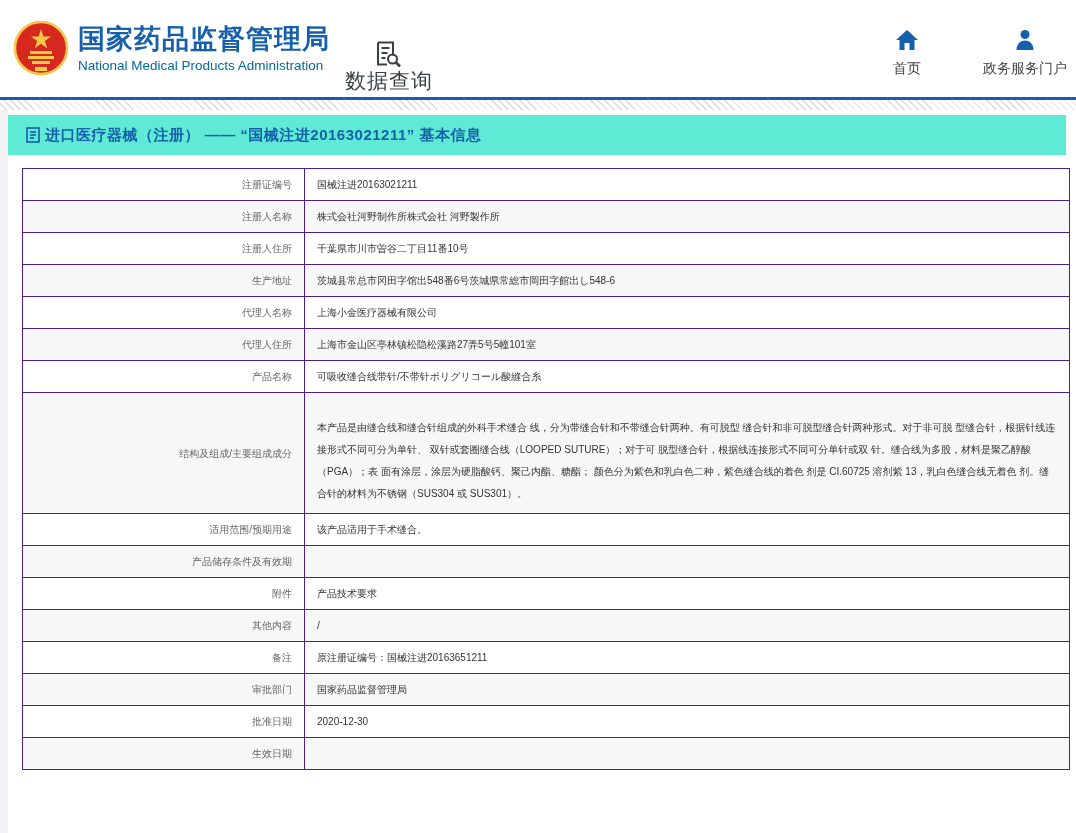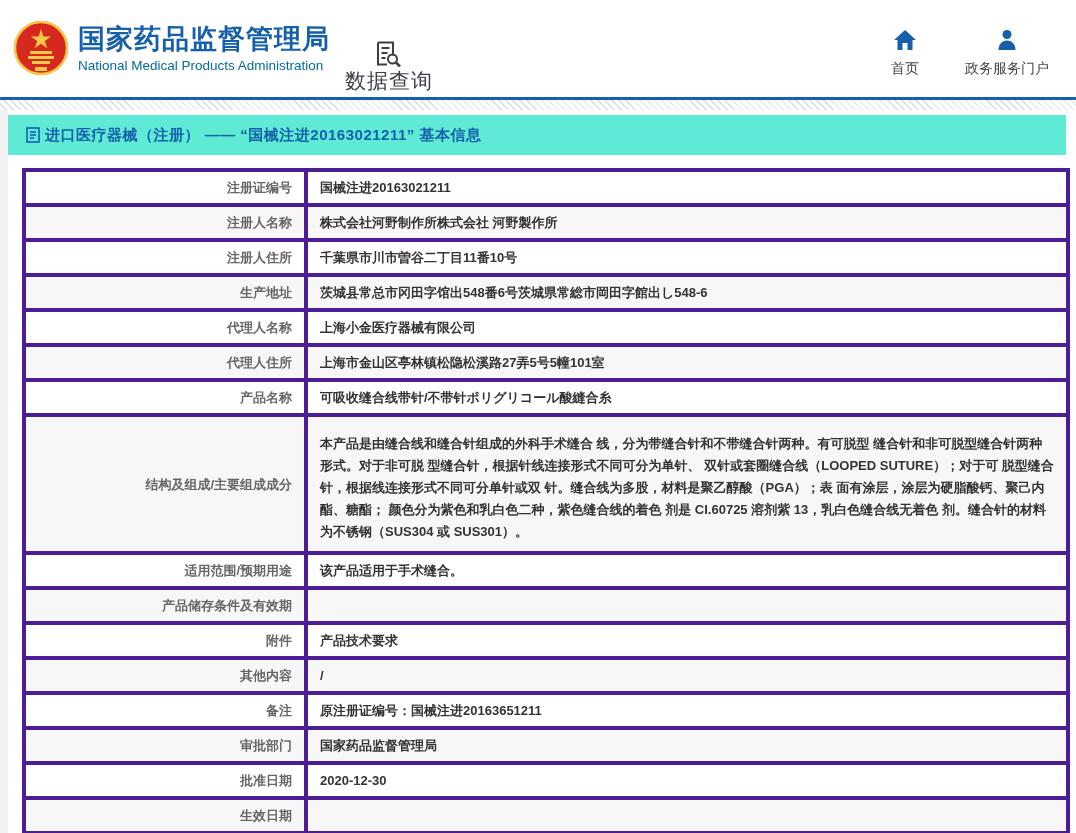--- a/index.html
+++ b/index.html
@@ -9,46 +9,46 @@
   
   .header { position:relative; width:100%; height:97px; background:#ffffff; }
   .logo-link { position:absolute; left:13px; top:20px; display:flex; align-items:center; cursor:pointer; }
   .emblem { width:56px; height:56px; display:block; }
   .org-names { margin-left:9px; }
   .org-cn { color:#1660ab; font-size:27px; font-weight:bold; letter-spacing:1px; line-height:1.2; }
   .org-en { color:#0369a1; font-size:13.5px; margin-top:3px; }
   .data-query { position:absolute; left:345px; top:40px; display:flex; align-items:center; cursor:pointer;flex-direction:column; }
   .dq-icon { width:27px; height:27px; margin-right:4px; }
   .dq-label { color:#3a3f47; font-size:21px; letter-spacing:1px; }
-  .top-nav { position:absolute; right:27px; top:28px; display:flex; gap:46px; }
+  .top-nav { position:absolute; right:9px; top:28px; display:flex; gap:62px; }
   .nav-item { display:flex; flex-direction:column; align-items:center; cursor:pointer; }
   .nav-icon { width:24px; height:24px; }
   .nav-label { margin-top:8px; font-size:14px; color:#444; white-space:nowrap; }
 
   .blue-line { width:100%; height:3px; background:#1660ab; }
   .hatch-band { width:100%; height:10px; background:
       repeating-linear-gradient(45deg,#ffffff 0 4px,#dcdce4 4px 5px); }
 
   
   .left-strip { position:absolute; left:0; top:110px; width:8px; height:723px; background:#f2f2f4; }
   .main { padding-left:8px; }
   .breadcrumb-bar { margin-top:5px; width:1058px; height:40px; background:#5eead4;
       display:flex; align-items:center; padding-left:18px; }
   .bc-icon { width:14px; height:16px; margin-right:5px; flex:0 0 auto; }
   .bc-text { color:#1660ab; font-size:15px; font-weight:bold; letter-spacing:0.5px; }
 
   .table-wrap { margin:13px 0 0 14px; }
   table.info { border-collapse:collapse; width:1048px; background:#ffffff;
       border:1px solid #c8c8c8; table-layout:fixed; }
-  table.info td { border:4px solid #4c1d95; font-size:13px; vertical-align:middle;
-      padding:5px 12px; height:30px; line-height:21px;font-weight:bold; }
+  table.info td { border:1px solid #4c1d95; font-size:10px; vertical-align:middle;
+      padding:5px 12px; height:30px; line-height:21px; }
   td.lbl { width:282px; text-align:right; color:#666; background:transparent; }
   td.val { text-align:left; color:#333;margin-top:24px; }
   tr.alt { background:#f7f7f7; }
-  td.val.long { line-height:22px; padding-top:16px; padding-bottom:8px; }
+  td.val.long { line-height:22px; padding-top:24px; padding-bottom:8px; }
 </style>
 </head>
 <body>
 
 <div class="header">
   <div class="logo-link">
     <svg class="emblem" viewBox="0 0 56 56">
       <circle cx="28" cy="28" r="27" fill="#d6281e"></circle>
       <circle cx="28" cy="28" r="26" fill="none" stroke="#f7c948" stroke-width="2.5"></circle>
       <path d="M28 9 L30.4 16.4 L38 16.4 L31.8 20.9 L34.2 28.2 L28 23.7 L21.8 28.2 L24.2 20.9 L18 16.4 L25.6 16.4 Z" fill="#f7c948"></path>

